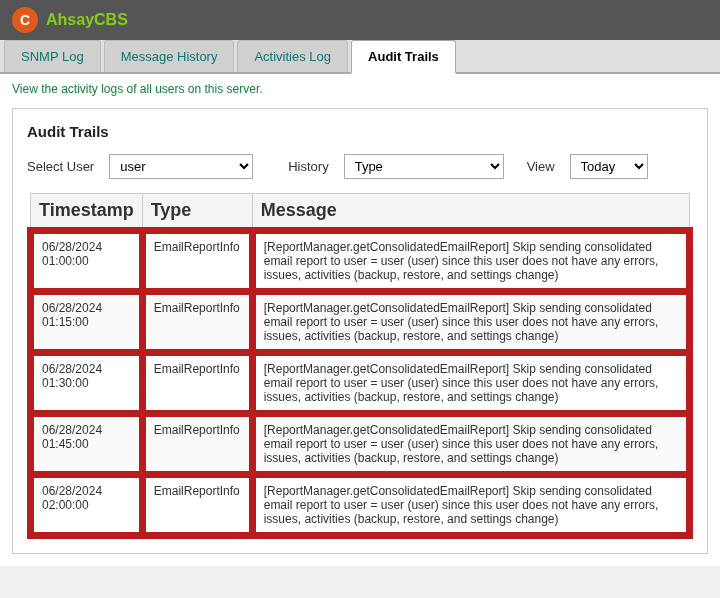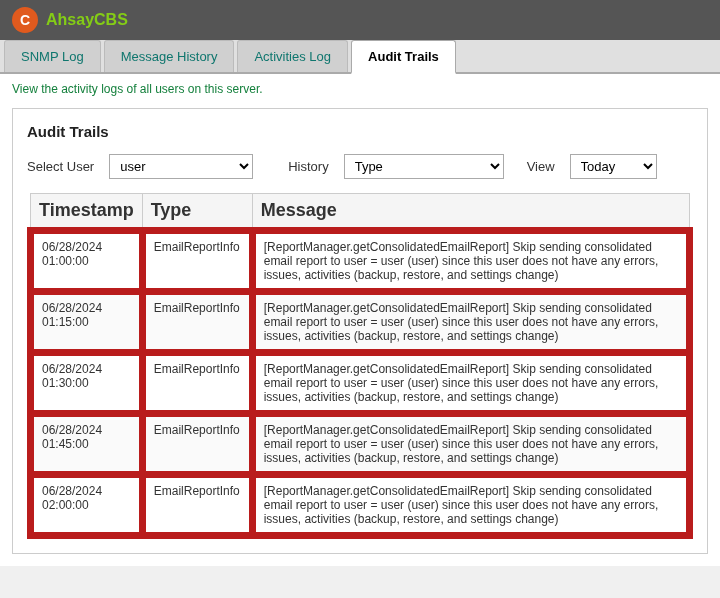--- a/index.html
+++ b/index.html
@@ -91,21 +91,21 @@
       white-space: nowrap;
     }
     .controls-row select {
       padding: 3px 6px;
       font-size: 13px;
       border: 1px solid #aaa;
       background: white;
     }
     .user-select { width: 144px; }
     .filter-select { width: 160px; }
-    .view-select { width: 87px; }
+    .view-select { width: 78px; }
     .filter-label { margin-left: 20px; }
     .view-label { margin-left: 8px; }
 
     
     table {
       width: 100%;
       border-collapse: collapse;
       font-size: 12px;
     }
     thead tr {

